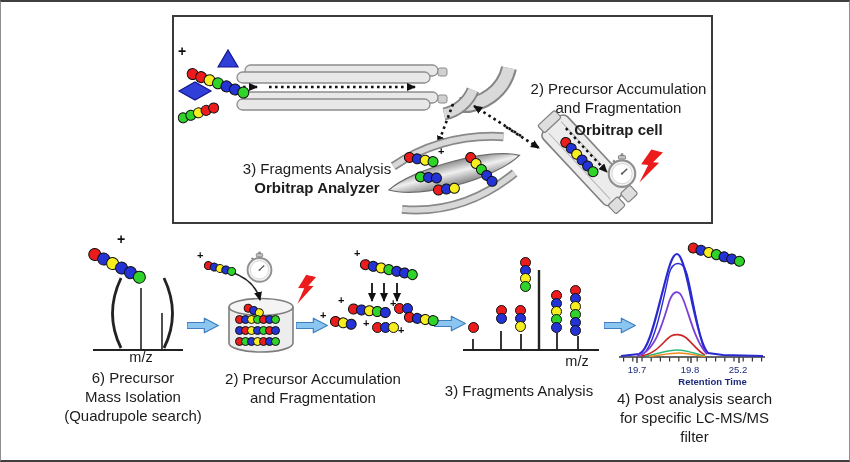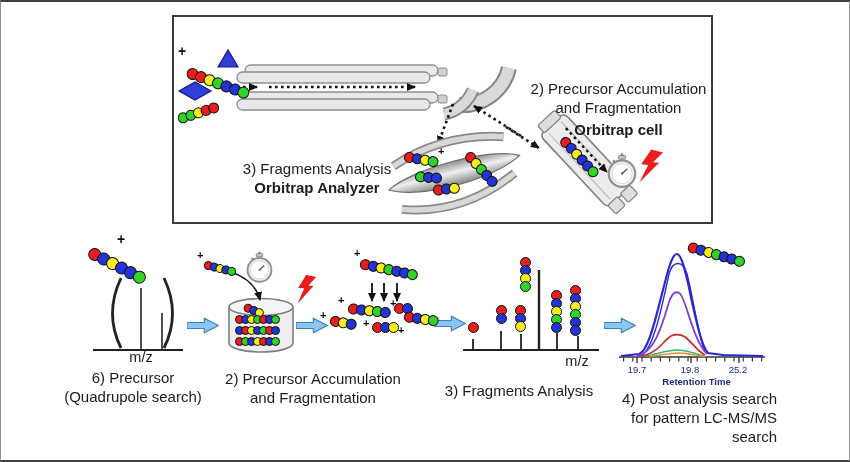--- a/index.html
+++ b/index.html
@@ -4,21 +4,21 @@
 <style>
   html,body{margin:0;padding:0;background:#fff;}
   .fig{position:relative;width:850px;height:462px;background:#fff;box-sizing:border-box;
        border-top:2px solid #3f3f3f;border-bottom:2px solid #3f3f3f;
        border-left:1px solid #8f8f8f;border-right:1px solid #8f8f8f;
        font-family:"Liberation Sans",sans-serif;overflow:hidden;}
   .panelbox{position:absolute;left:171px;top:13px;width:541px;height:209px;
        border:2px solid #3b3b3b;box-sizing:border-box;background:#fff;}
   svg.layer{position:absolute;left:0;top:0;}
   .lbl{position:absolute;color:#1c1c1c;font-size:15px;line-height:1.28;text-align:center;}
-  .lbl.left{text-align:right;}
+  .lbl.left{text-align:center;}
   .b{font-weight:bold;}
   .plus{position:absolute;font-weight:bold;font-size:14px;color:#0d0d0d;line-height:1;}
   .plus.sm{font-size:11px;}
   .navy{position:absolute;color:#1b2a7a;font-size:9.5px;line-height:1;text-align:center;}
   .chain{position:absolute;display:flex;align-items:center;transform-origin:0 50%;}
   .chain.col{flex-direction:column;transform-origin:50% 0;}
   .bead{border-radius:50%;border:1.5px solid #101010;box-sizing:border-box;flex:none;background:#ccc;}
   .chain.row .bead + .bead{margin-left:-3px;}
   .chain.col .bead + .bead{margin-top:-3px;}
 </style>
@@ -367,31 +367,32 @@
   <div class="lbl" style="left:232px;top:157px;width:168px">
     <div>3) Fragments Analysis</div>
     <div class="b">Orbitrap Analyzer</div>
   </div>
 
   <div class="lbl" style="left:120px;top:346px;width:40px;font-size:14.5px">m/z</div>
   <div class="lbl" style="left:556px;top:350px;width:40px;font-size:14.5px">m/z</div>
 
   <div class="lbl" style="left:62px;top:366px;width:140px">
     <div>6) Precursor</div>
+    <div>Mass Isolation</div>
     <div>(Quadrupole search)</div>
   </div>
   <div class="lbl" style="left:196px;top:367px;width:232px">
     <div>2) Precursor Accumulation</div>
     <div>and Fragmentation</div>
   </div>
   <div class="lbl" style="left:438px;top:379px;width:160px">3) Fragments Analysis</div>
   <div class="lbl left" style="left:611px;top:387px;width:165px">
     <div>4) Post analysis search</div>
-    <div>for pattern LC-MS/MS</div>
-    <div>search</div>
+    <div>for specific LC-MS/MS</div>
+    <div>filter</div>
   </div>
 
   <div class="navy" style="left:624px;top:363px;width:24px">19.7</div>
   <div class="navy" style="left:677px;top:363px;width:24px">19.8</div>
   <div class="navy" style="left:725px;top:363px;width:24px">25.2</div>
-  <div class="navy b" style="left:648px;top:375px;width:95px">Retention Time</div>
+  <div class="navy b" style="left:664px;top:375px;width:95px">Retention Time</div>
 
 </div>
 
 </body></html>

